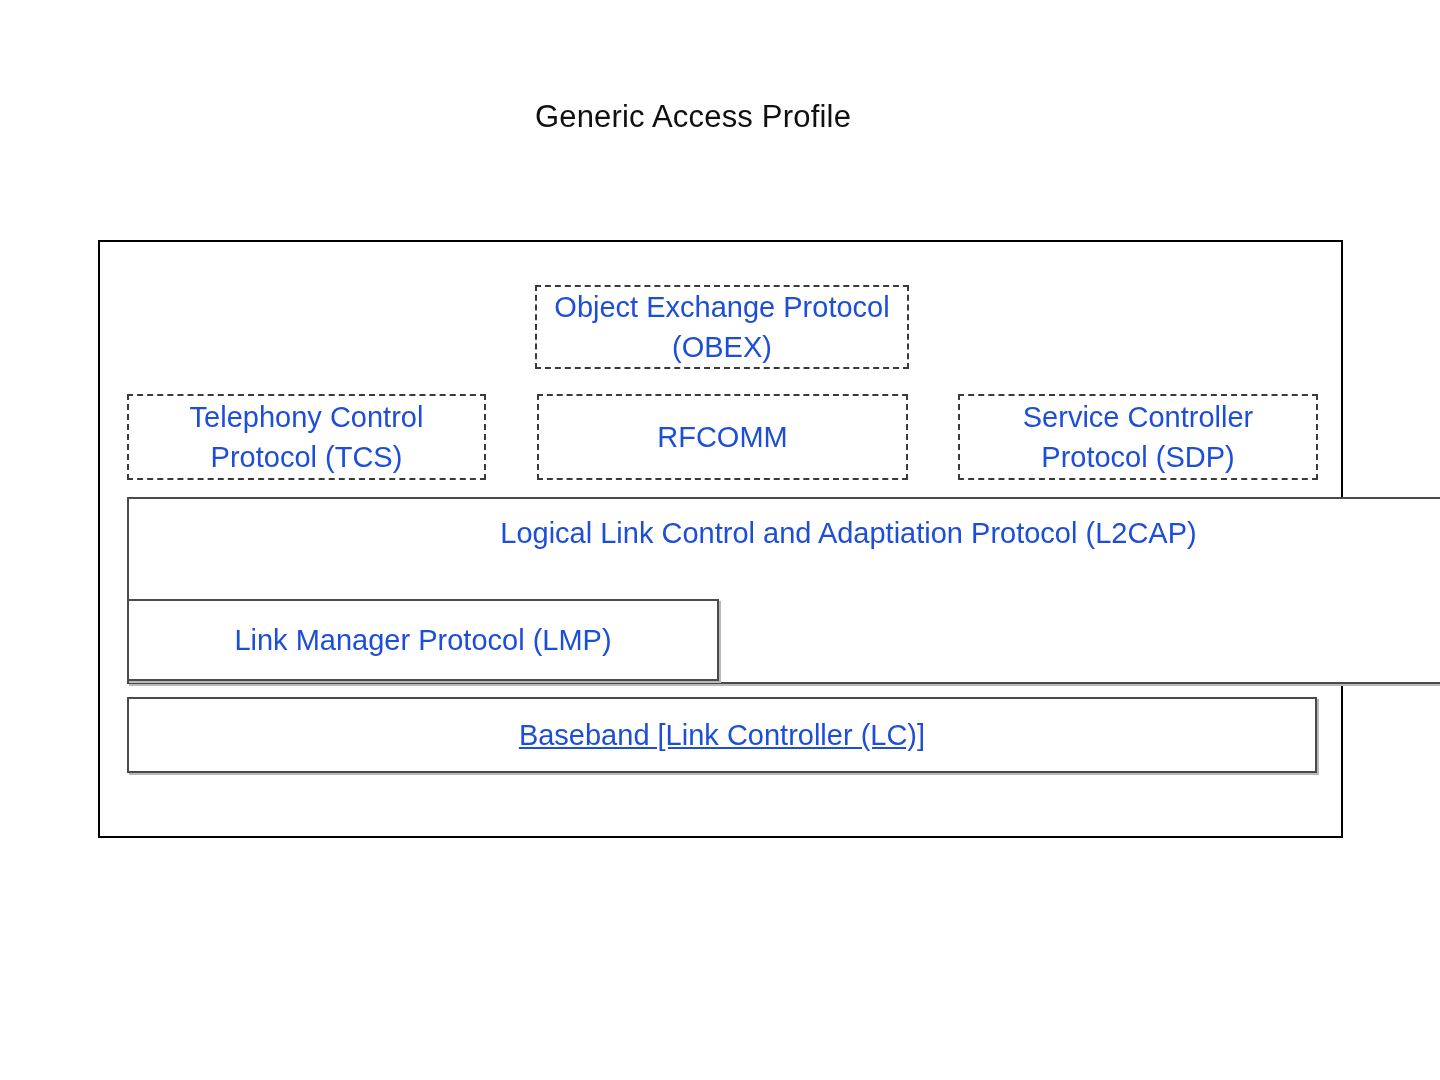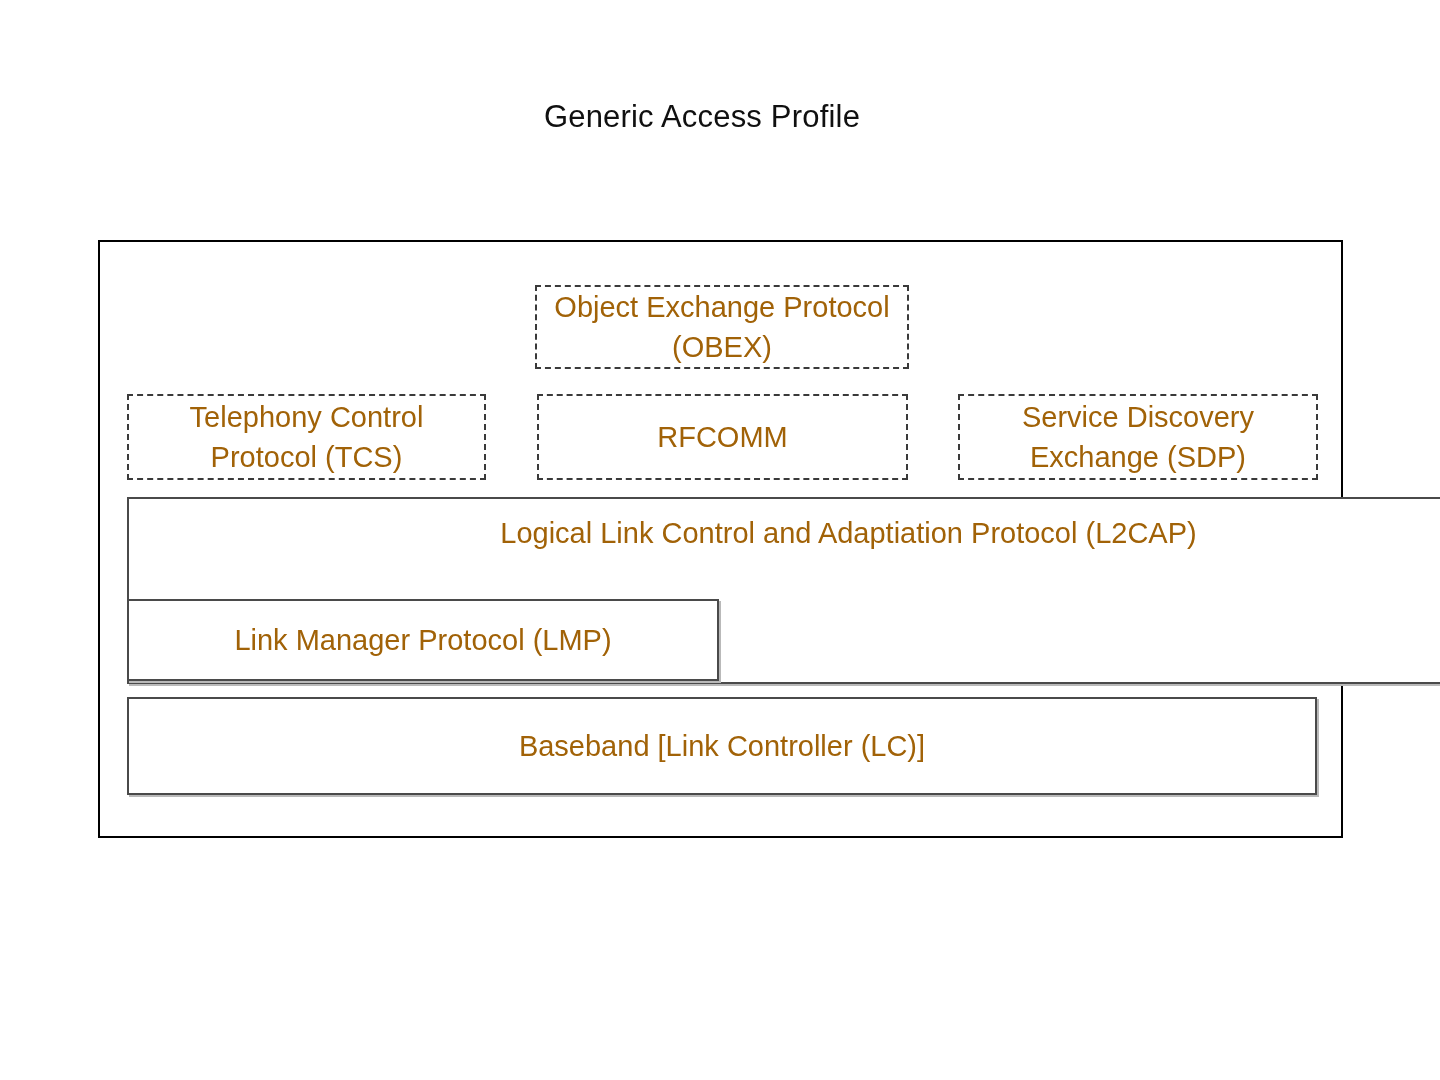--- a/index.html
+++ b/index.html
@@ -8,21 +8,21 @@
     height: 1080px;
     background: #ffffff;
     position: relative;
     overflow: hidden;
     font-family: "Liberation Sans", sans-serif;
     color: #0b0b0b;
   }
 
   .diagram-title {
     position: absolute;
-    left: 9px;
+    left: 0;
     top: 99px;
     width: 1386px;           
     text-align: center;
     font-size: 31px;
     line-height: 35px;
     color: #101010;
     letter-spacing: 0.2px;
   }
 
   .outer-frame {
@@ -38,42 +38,42 @@
 
   .box {
     position: absolute;
     box-sizing: border-box;
     display: flex;
     align-items: center;
     justify-content: center;
     text-align: center;
     font-size: 29px;
     line-height: 40px;
-    color: #a16207;
+    color: #1d4ed8;
     background: #ffffff;
   }
 
   .dashed {
     border: 2px dashed #3a3a3a;
   }
 
   .solid {
     border: 2px solid #4a4a4a;
     box-shadow: 2px 2px 0 #b9b9b9;
   }
 
   
   .box-obex     { left: 535px; top: 285px; width: 374px; height: 84px; }
   .box-tcs      { left: 127px; top: 394px; width: 359px; height: 86px; text-align: center; }
   .box-rfcomm   { left: 537px; top: 394px; width: 371px; height: 86px; }
   .box-sdp      { left: 958px; top: 394px; width: 360px; height: 86px; }
   .box-l2cap    { left: 127px; top: 497px; width: 1414px; height: 187px;
                   align-items: flex-start; padding-top: 14px; padding-left: 29px; }
   .box-lmp      { left: 127px; top: 599px; width: 592px; height: 82px; text-align: right; }
-  .box-baseband { left: 127px; top: 697px; width: 1190px; height: 98px; }
+  .box-baseband { left: 127px; top: 697px; width: 1190px; height: 76px; text-decoration: underline; }
 
   .box-label { display: block; padding: 0 14px; }
 </style>
 </head>
 <body>
 
 <div class="diagram-title">Generic Access Profile</div>
 
 <div class="outer-frame"></div>
 
@@ -83,21 +83,21 @@
 
 <div class="box dashed box-tcs">
   <span class="box-label">Telephony Control Protocol (TCS)</span>
 </div>
 
 <div class="box dashed box-rfcomm">
   <span class="box-label">RFCOMM</span>
 </div>
 
 <div class="box dashed box-sdp">
-  <span class="box-label">Service Discovery Exchange (SDP)</span>
+  <span class="box-label">Service Controller Protocol (SDP)</span>
 </div>
 
 <div class="box solid box-l2cap">
   <span class="box-label">Logical Link Control and Adaptiation Protocol (L2CAP)</span>
 </div>
 
 <div class="box solid box-lmp">
   <span class="box-label">Link Manager Protocol (LMP)</span>
 </div>
 

